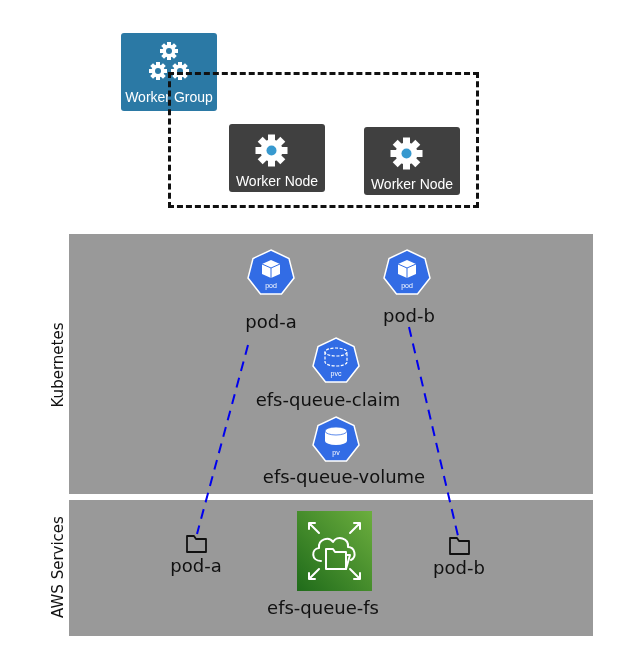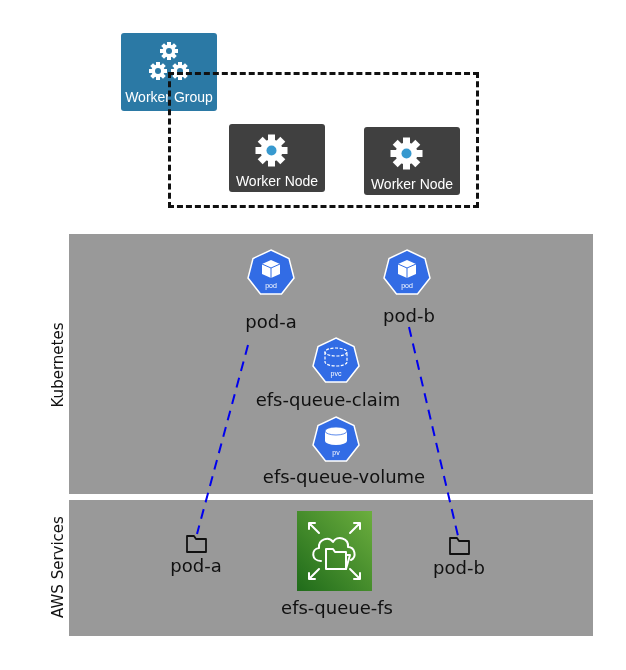--- a/index.html
+++ b/index.html
@@ -155,18 +155,18 @@
   <g fill="none" stroke="#fff" stroke-width="2" stroke-linecap="round" stroke-linejoin="round">
     <path d="M12 12 L22 22 M12 12 H18 M12 12 V18"></path>
     <path d="M63 12 L53 22 M63 12 H57 M63 12 V18"></path>
     <path d="M12 68 L22 58 M12 68 H18 M12 68 V62"></path>
     <path d="M63 68 L53 58 M63 68 H57 M63 68 V62"></path>
     <path d="M24 50 C14 50 14 38 22 37 C21 28 32 25 36 31 C40 24 52 27 51 36 C58 36 60 46 54 49"></path>
     <path d="M29 38 H36 L38 41 H49 V58 H29 Z"></path>
     <path d="M49 44 L53 44 L49 58"></path>
   </g>
 </svg>
-<div class="node-label" style="left:337px;top:597px">efs-queue-fs</div>
+<div class="node-label" style="left:323px;top:597px">efs-queue-fs</div>
 
 <svg class="overlay" width="626" height="670" viewBox="0 0 626 670">
   <line x1="248" y1="345" x2="197" y2="534" stroke="#0000ee" stroke-width="2" stroke-dasharray="10,7"></line>
   <line x1="409" y1="327" x2="458" y2="536" stroke="#0000ee" stroke-width="2" stroke-dasharray="10,7"></line>
 </svg>
 
 </body></html>

